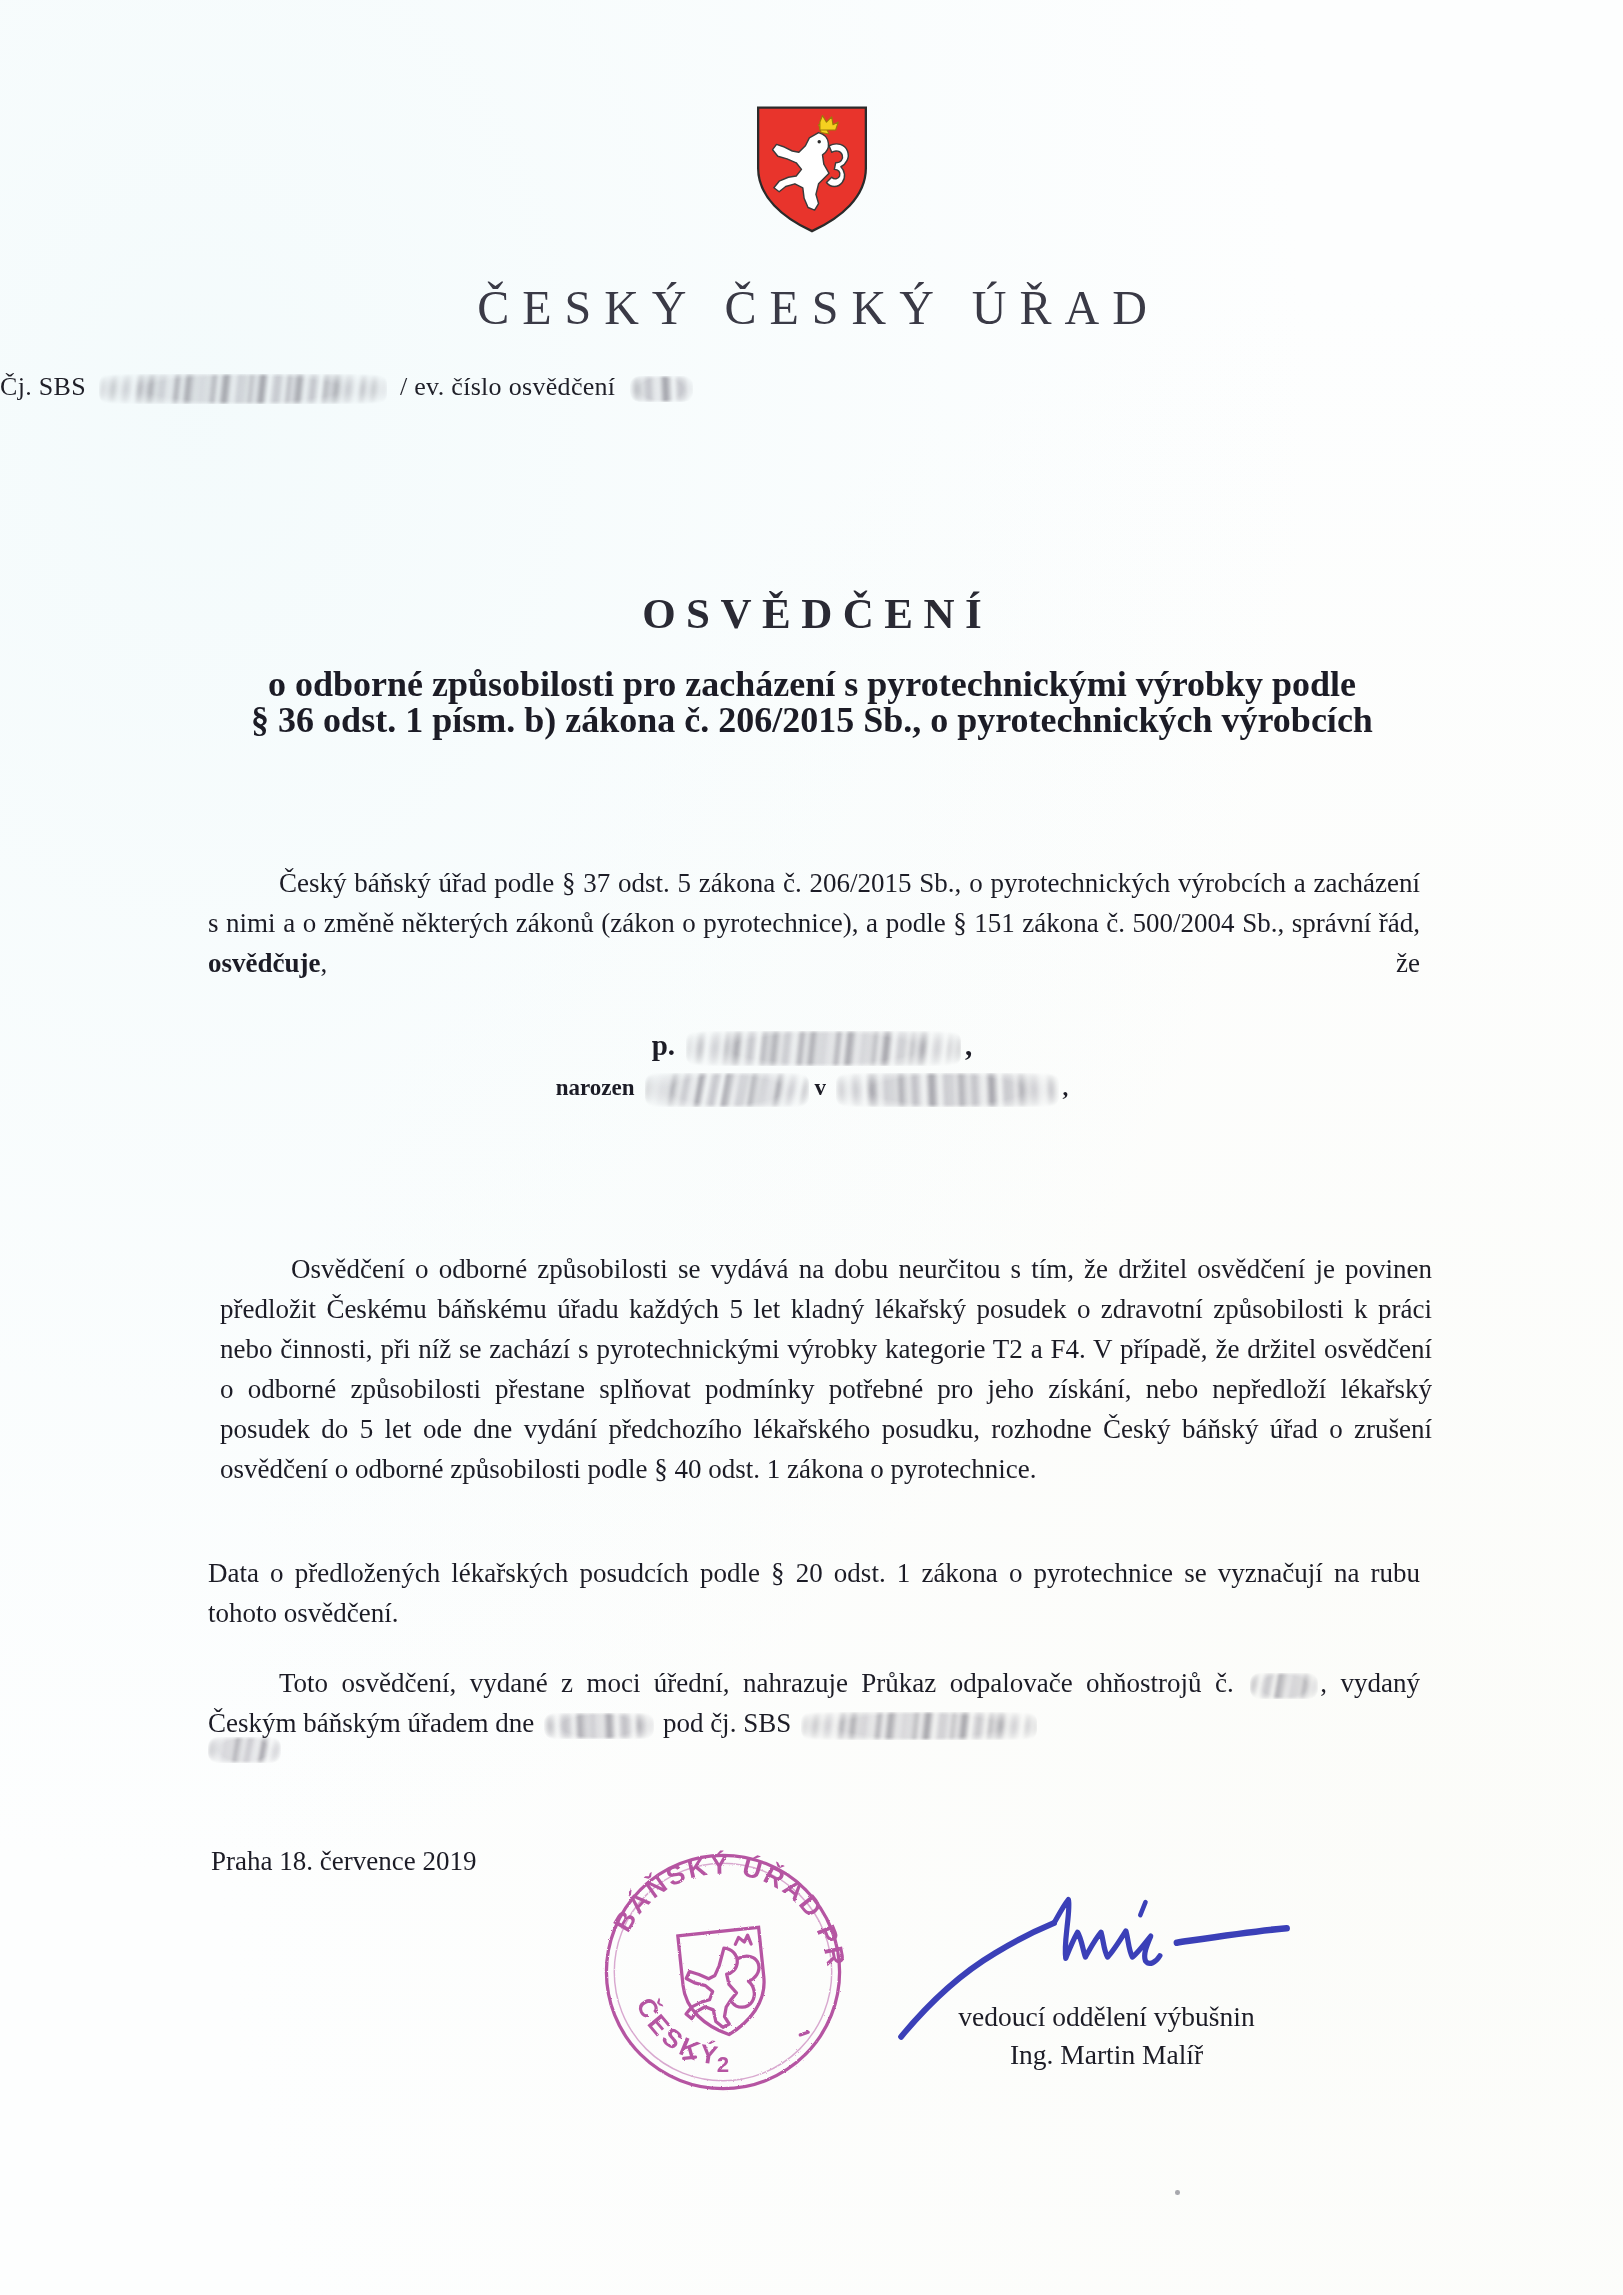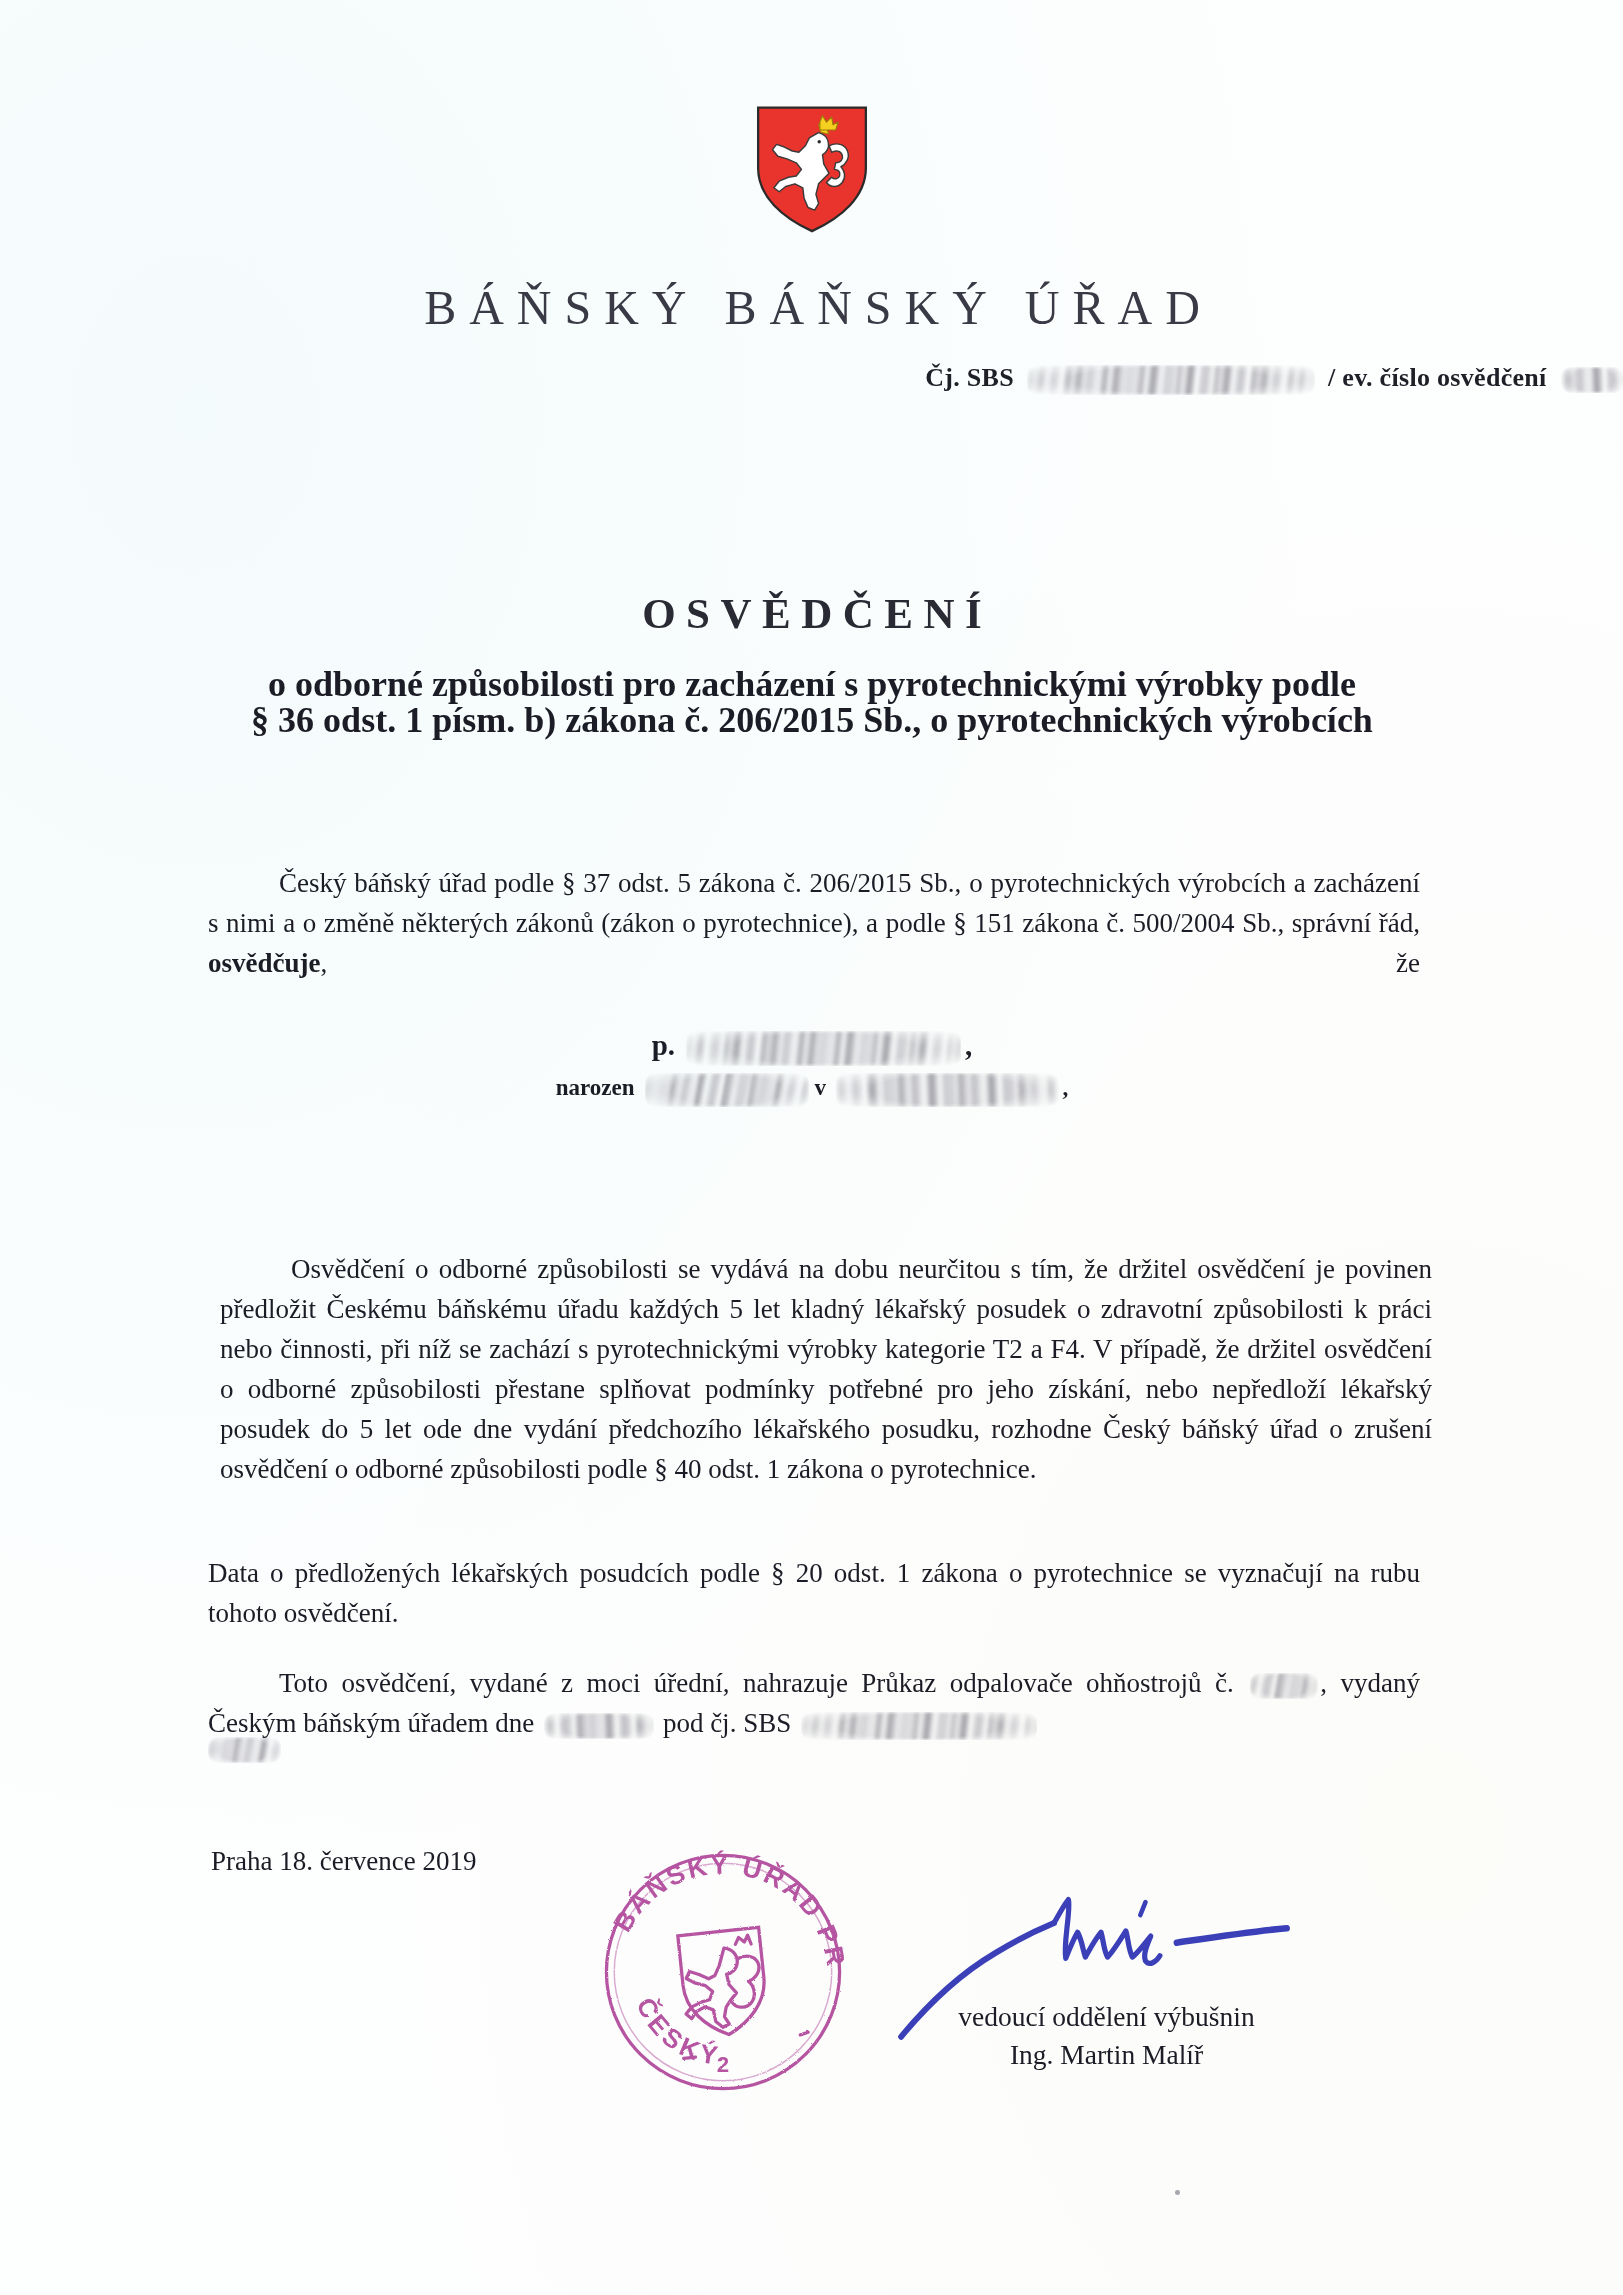--- a/index.html
+++ b/index.html
@@ -45,28 +45,27 @@
     text-align: center;
     font-size: 48px;
     letter-spacing: 13px;
     text-indent: 13px;
     font-weight: 400;
     color: #3a3a46;
     font-family: "Liberation Serif", "DejaVu Serif", serif;
   }
   .ref-line {
     position: absolute;
-    top: 363px;
-    left: 0;
-    width: 100%;
-    text-align: right;
+    top: 372px;
+    left: 0;
+    width: 100%;
+    text-align: left;
     font-size: 26px;
     color: #1f1f28;
     white-space: nowrap;
-    font-weight: bold;
   }
   .ref-line .lbl { letter-spacing: 0.3px; }
 
   
   .redact {
     display: inline-block;
     vertical-align: middle;
     position: relative;
     overflow: hidden;
     color: transparent;
@@ -256,21 +255,21 @@
                  C136 100 138 110 132 118 C126 126 114 126 108 118
                  L116 110 C120 114 126 113 128 108 C130 102 126 98 120 98
                  L122 88 C130 88 134 82 132 76 C130 70 122 68 116 72 Z"></path>
       </g>
       <path d="M106 32 L112 44 L100 42 L96 30 L104 28 Z" fill="#f5d020" stroke="#9c7a08" stroke-width="1.6"></path>
       <path d="M98 26 L102 16 L108 26 L116 18 L118 30 L126 26 L122 38 L98 38 Z" fill="#f5d020" stroke="#9c7a08" stroke-width="1.8" stroke-linejoin="round"></path>
       <circle cx="97" cy="56" r="2.6" fill="#2b2b2b"></circle>
     </svg>
   </div>
 
-  <div class="office-title">BÁŇSKÝ BÁŇSKÝ ÚŘAD</div>
+  <div class="office-title">ČESKÝ ČESKÝ ÚŘAD</div>
 
   <div class="ref-line">
     <span class="lbl">Čj. SBS</span>
     <span class="redact" style="width:288px;height:30px;margin:0 6.5px;"></span>
     <span class="lbl">/ ev. číslo osvědčení</span>
     <span class="redact r2" style="width:63px;height:26px;margin-left:7.9px;"></span>
   </div>
 
   <div class="cert-title">OSVĚDČENÍ</div>
 

